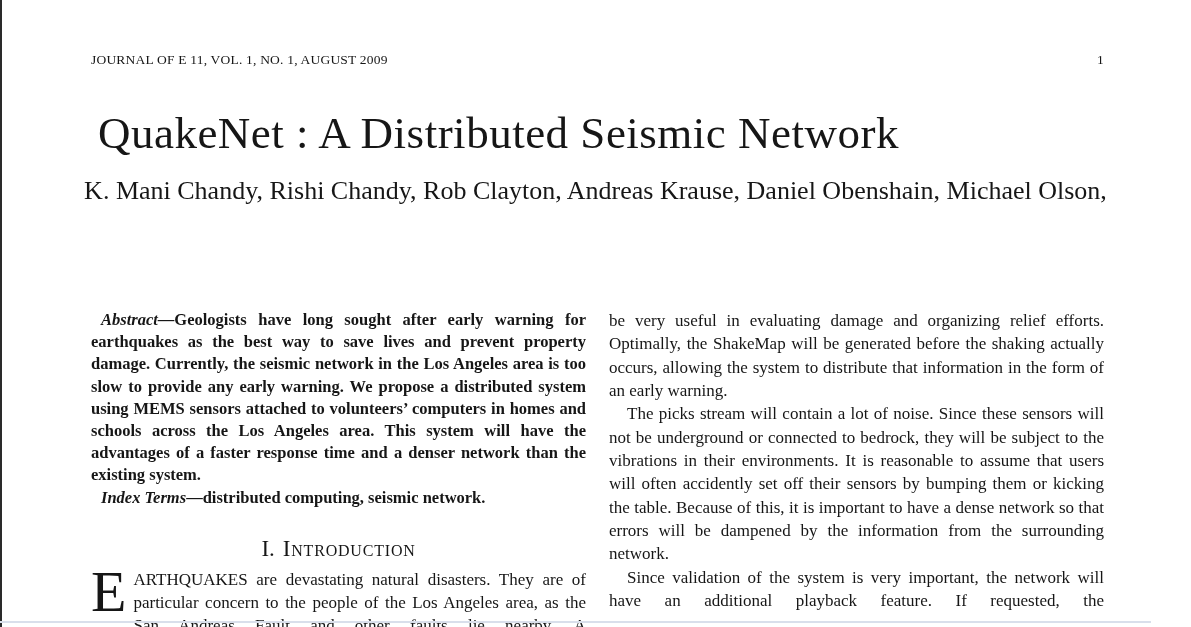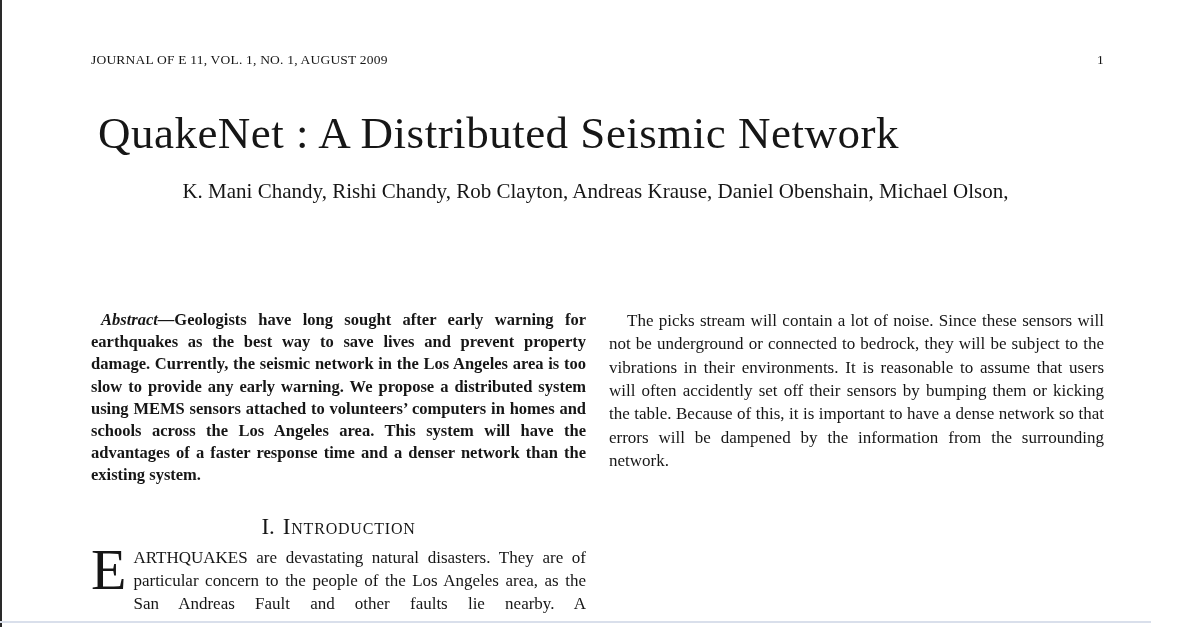--- a/index.html
+++ b/index.html
@@ -26,21 +26,21 @@
   .paper-title {
     position: absolute; left: 0; top: 107px; width: 961px;
     text-align: center;
     font-size: 45px; font-weight: 400; letter-spacing: 0.5px;
     white-space: nowrap;
     padding-left: 36px;
   }
 
   .authors {
     position: absolute; left: 0; top: 178px; width: 1191px;
-    text-align: center; font-size: 21px; line-height: 26px;
+    text-align: center; font-size: 26px; line-height: 26px;
   }
 
   .columns {
     position: absolute; left: 91px; top: 309px; width: 1013px;
     display: flex; gap: 23px;
   }
   .col { width: 495px; }
 
   .abstract {
     font-weight: bold; font-size: 16.5px; line-height: 22.2px;
@@ -94,29 +94,32 @@
 
   <div class="authors">
     <div>K. Mani Chandy, Rishi Chandy, Rob Clayton, Andreas Krause, Daniel Obenshain, Michael Olson,</div>
   </div>
 
   <div class="columns">
 
     <div class="col col1">
       <p class="abstract"><span class="lead">Abstract</span><span>—Geologists have long sought after early warning for earthquakes as the best way to save lives and prevent property damage. Currently, the seismic network in the Los Angeles area is too slow to provide any early warning. We propose a distributed system using MEMS sensors attached to volunteers’ computers in homes and schools across the Los Angeles area. This system will have the advantages of a faster response time and a denser network than the existing system.</span></p>
 
+      <p class="index-terms"><span class="lead">Index Terms</span><span>—distributed computing, seismic network.</span></p>
 
       <div class="section-heading">
         <span class="sec-num">I.</span><span class="sec-title">Introduction</span>
       </div>
 
       <p class="body-par intro-par"><span class="dropcap">E</span><span>ARTHQUAKES</span><span> are devastating natural disasters. They are of particular concern to the people of the Los Angeles area, as the San Andreas Fault and other faults lie nearby. A</span></p>
     </div>
 
     <div class="col col2">
+      <p class="body-par">be very useful in evaluating damage and organizing relief efforts. Optimally, the ShakeMap will be generated before the shaking actually occurs, allowing the system to distribute that information in the form of an early warning.</p>
       <p class="body-par indented">The picks stream will contain a lot of noise. Since these sensors will not be underground or connected to bedrock, they will be subject to the vibrations in their environments. It is reasonable to assume that users will often accidently set off their sensors by bumping them or kicking the table. Because of this, it is important to have a dense network so that errors will be dampened by the information from the surrounding network.</p>
+      <p class="body-par indented cut">Since validation of the system is very important, the network will have an additional playback feature. If requested, the</p>
     </div>
 
   </div>
 
   <div class="cutoff-line"></div>
 
 </div>
 
 </body></html>

